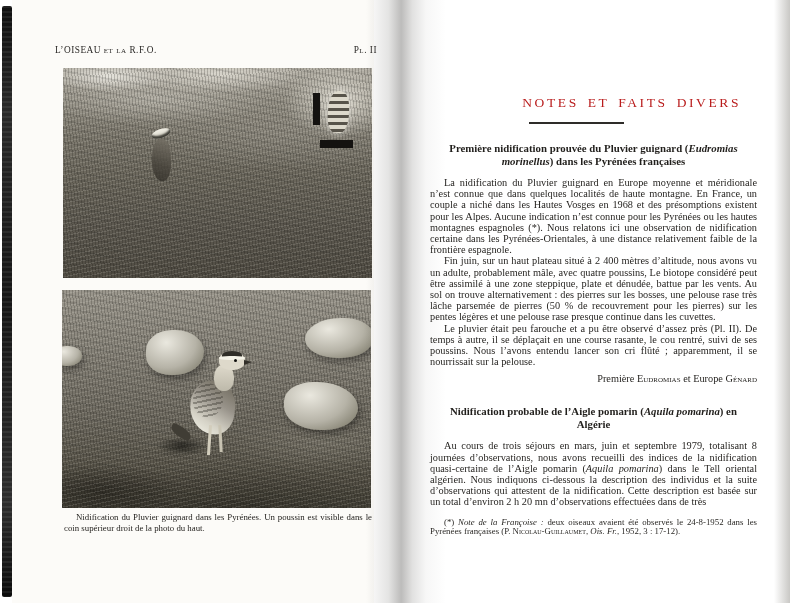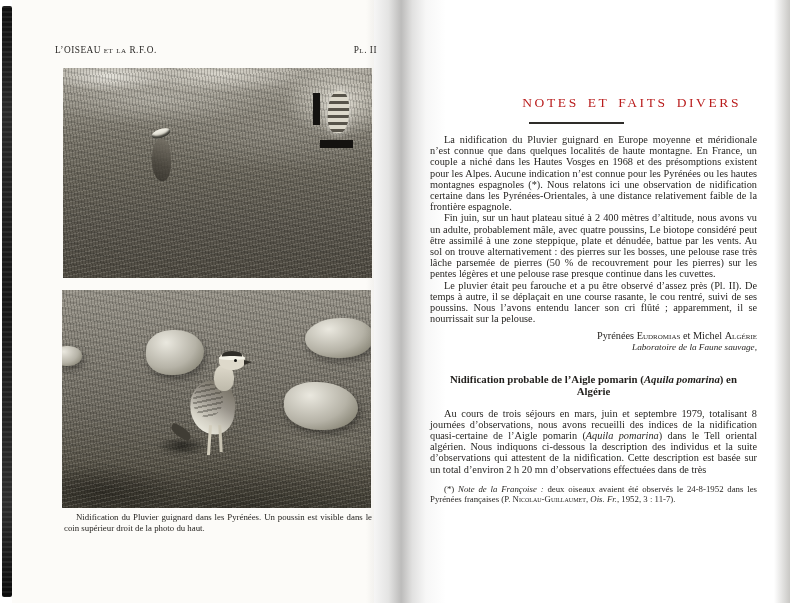--- a/index.html
+++ b/index.html
@@ -149,32 +149,32 @@
       </div>
     </div>
 
     <p class="caption">Nidification du Pluvier guignard dans les Pyrénées. Un poussin est visible dans le coin supérieur droit de la photo du haut.</p>
   </div>
 
   <div class="right-page">
     <h1 class="section-title">NOTES ET FAITS DIVERS</h1>
     <div class="rule"></div>
 
+    <h2 class="art-heading"><span>Première nidification prouvée du Pluvier guignard (</span><span class="it">Eudromias morinellus</span><span>) dans les Pyrénées françaises</span></h2>
 
     <p class="body-p mt">La nidification du Pluvier guignard en Europe moyenne et méridionale n’est connue que dans quelques localités de haute montagne. En France, un couple a niché dans les Hautes Vosges en 1968 et des présomptions existent pour les Alpes. Aucune indication n’est connue pour les Pyrénées ou les hautes montagnes espagnoles (*). Nous relatons ici une observation de nidification certaine dans les Pyrénées-Orientales, à une distance relativement faible de la frontière espagnole.</p>
     <p class="body-p">Fin juin, sur un haut plateau situé à 2 400 mètres d’altitude, nous avons vu un adulte, probablement mâle, avec quatre poussins, Le biotope considéré peut être assimilé à une zone steppique, plate et dénudée, battue par les vents. Au sol on trouve alternativement : des pierres sur les bosses, une pelouse rase très lâche parsemée de pierres (50 % de recouvrement pour les pierres) sur les pentes légères et une pelouse rase presque continue dans les cuvettes.</p>
     <p class="body-p">Le pluvier était peu farouche et a pu être observé d’assez près (Pl. II). De temps à autre, il se déplaçait en une course rasante, le cou rentré, suivi de ses poussins. Nous l’avons entendu lancer son cri flûté ; apparemment, il se nourrissait sur la pelouse.</p>
 
     <div class="signature">
-      <div class="sig-names"><span>Pyrénées </span><span class="sc">Eudromias</span><span> et Michel </span><span class="sc">Algérie</span></div>
-      <div class="sig-sub">Laboratoire de la Faune sauvage,</div>
+      <div class="sig-names"><span>Première </span><span class="sc">Eudromias</span><span> et Europe </span><span class="sc">Génard</span></div>
     </div>
 
     <h2 class="art-heading heading2"><span>Nidification probable de l’Aigle pomarin (</span><span class="it">Aquila pomarina</span><span>) en Algérie</span></h2>
 
     <p class="body-p mt"><span>Au cours de trois séjours en mars, juin et septembre 1979, totalisant 8 journées d’observations, nous avons recueilli des indices de la nidification quasi-certaine de l’Aigle pomarin (</span><span class="it">Aquila pomarina</span><span>) dans le Tell oriental algérien. Nous indiquons ci-dessous la description des individus et la suite d’observations qui attestent de la nidification. Cette description est basée sur un total d’environ 2 h 20 mn d’observations effectuées dans de très</span></p>
 
-    <div class="footnote"><span>(*) </span><span class="it">Note de la Françoise :</span><span> deux oiseaux avaient été observés le 24-8-1952 dans les Pyrénées françaises (P. </span><span class="sc">Nicolau-Guillaumet</span><span>, </span><span class="it">Ois. Fr.</span><span>, 1952, 3 : 11-7).</span></div>
+    <div class="footnote"><span>(*) </span><span class="it">Note de la Françoise :</span><span> deux oiseaux avaient été observés le 24-8-1952 dans les Pyrénées françaises (P. </span><span class="sc">Nicolau-Guillaumet</span><span>, </span><span class="it">Ois. Fr.</span><span>, 1952, 3 : 17-12).</span></div>
   </div>
 
   <div class="gutter"></div>
   <div class="right-edge"></div>
 </div>
 
 </body></html>

